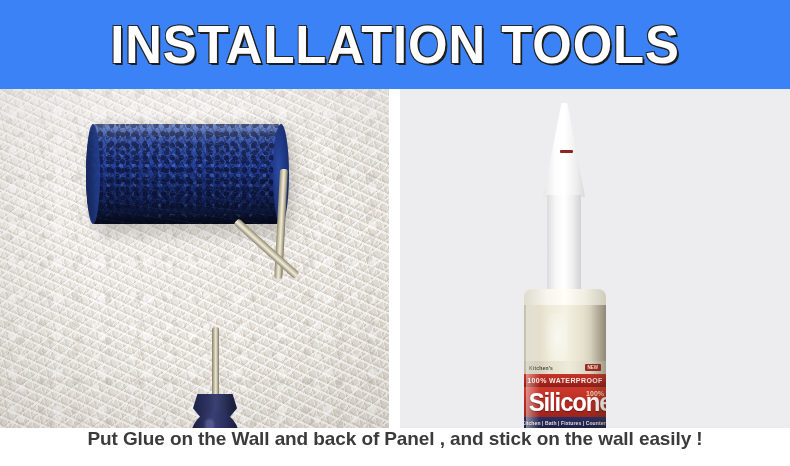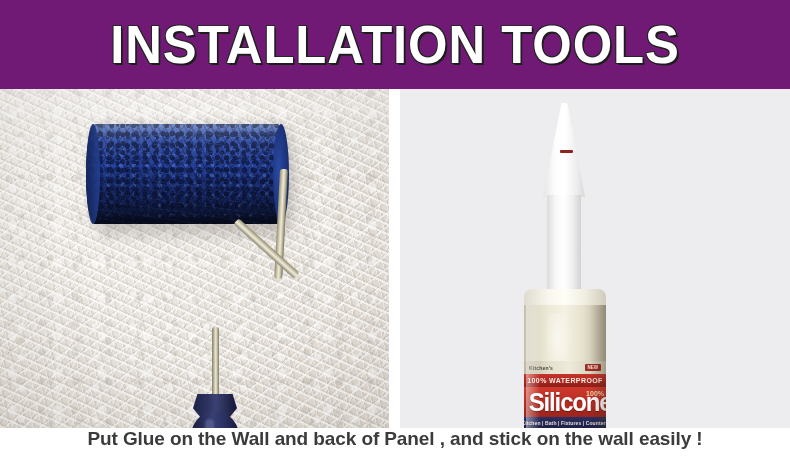--- a/index.html
+++ b/index.html
@@ -19,21 +19,21 @@
     overflow: hidden;
   }
 
   
   .header-banner {
     position: absolute;
     left: 0;
     top: 0;
     width: 790px;
     height: 89px;
-    background: #701a75;
+    background: #3b82f6;
   }
   .header-title {
     position: absolute;
     left: 0;
     top: 14px;
     width: 790px;
     text-align: center;
     font-family: "Liberation Sans", sans-serif;
     font-weight: bold;
     font-size: 54px;

